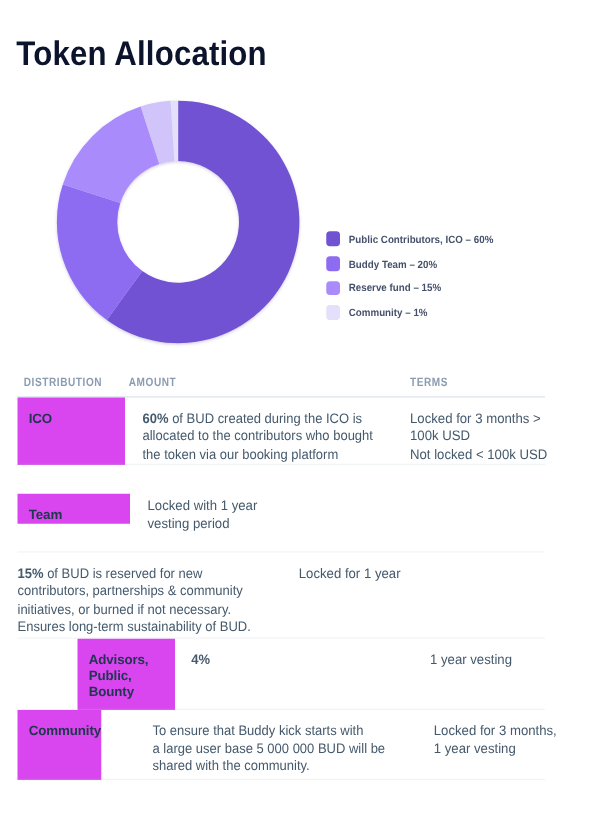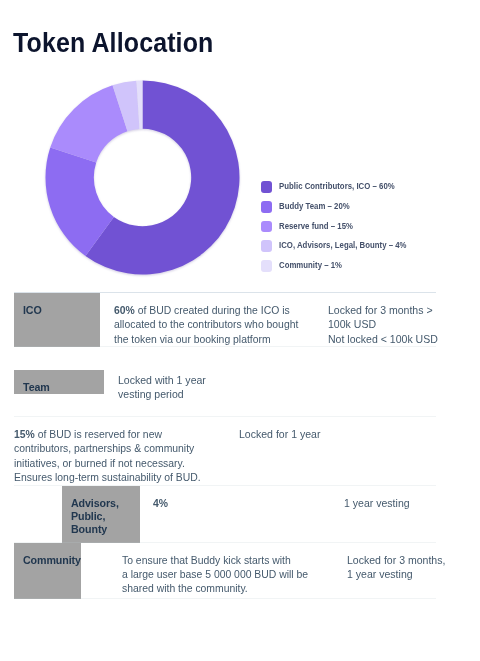--- a/index.html
+++ b/index.html
@@ -19,21 +19,21 @@
     color:#0c142d;letter-spacing:0.15px;
     transform:scaleX(0.911);transform-origin:0 0;white-space:nowrap;
   }
 
   
   .chart{position:absolute;left:45px;top:80px;width:195px;height:195px;}
   .chart svg{display:block;filter:drop-shadow(0 1.2px 1.1px rgba(70,50,140,0.25));}
 
   
   .legend{position:absolute;left:260.8px;top:181.4px;}
-  .legend-row{display:flex;align-items:flex-start;height:19.65px;}
+  .legend-row{display:flex;align-items:center;height:19.65px;}
   .swatch{width:11.7px;height:11.8px;border-radius:3px;flex:0 0 auto;}
   .legend-label{margin-left:6.2px;font-size:8.4px;font-weight:700;color:#44506a;
     letter-spacing:0.02px;white-space:nowrap;
     transform:scaleX(0.93);transform-origin:0 50%;}
 
   
   .table{position:absolute;left:14px;top:292px;width:422px;}
   .thead{display:flex;height:25px;align-items:flex-start;}
   .th{
     font-size:9.6px;font-weight:700;letter-spacing:0.55px;
@@ -41,21 +41,21 @@
   }
   .th > span{display:inline-block;transform:scaleX(0.838);transform-origin:0 50%;}
   .c1{width:89px;padding-left:4.5px;box-sizing:border-box;}
   .c2{width:225px;padding-left:0px;box-sizing:border-box;}
   .c3{width:108px;box-sizing:border-box;}
   .hrule{height:1.3px;background:#dbe3ea;width:422px;}
   .trow{display:flex;position:relative;box-sizing:border-box;}
   .trow::after{content:"";position:absolute;left:0;right:0;bottom:0;height:1px;
     background:rgba(190,202,210,0.21);}
   .tc{box-sizing:border-box;padding-top:9.9px;}
-  .tc1{width:90px;margin-right:13.5px;background:#a3a3a3;padding-left:9px;padding-top:11.2px;
+  .tc1{width:90px;margin-right:13.5px;background:#d946ef;padding-left:9px;padding-top:11.2px;
        font-size:10.7px;font-weight:700;color:#21374f;line-height:12.95px;
        letter-spacing:-0.1px;}
   .tc2{width:225px;
        font-size:11px;color:#44596c;line-height:14.25px;}
   .tc3{width:108px;
        font-size:11px;color:#44596c;line-height:14.25px;}
   .tc1 .tline{transform:scaleX(0.999);transform-origin:0 50%;}
   .tc2 .tline{transform:scaleX(0.945);transform-origin:0 50%;}
   .tc3 .tline{transform:scaleX(0.958);transform-origin:0 50%;}
   .tline{white-space:pre;}
@@ -82,29 +82,30 @@
       </div>
       <div class="legend-row">
         <span class="swatch" style="background: rgb(141, 108, 242);"></span>
         <span class="legend-label">Buddy Team – 20%</span>
       </div>
       <div class="legend-row">
         <span class="swatch" style="background: rgb(170, 139, 252);"></span>
         <span class="legend-label">Reserve fund – 15%</span>
       </div>
       <div class="legend-row">
-        <span class="swatch" style="background: rgb(208, 196, 251);"></span>
-        <span class="legend-label">ICO, Advisors, Legal, Bounty – 4%</span>
-      </div>
-      <div class="legend-row">
         <span class="swatch" style="background: rgb(228, 223, 251);"></span>
         <span class="legend-label">Community – 1%</span>
       </div>
     </div>
   <div class="table">
+      <div class="thead">
+        <div class="th c1"><span>DISTRIBUTION</span></div>
+        <div class="th c2"><span>AMOUNT</span></div>
+        <div class="th c3"><span>TERMS</span></div>
+      </div>
       <div class="hrule"></div>
       <div class="trow" style="height: 54px;">
         <div class="tc tc1">
           <div class="tline">ICO</div>
         </div>
         <div class="tc tc2">
           <div class="tline"><span class="emph">60%</span><span> of BUD created during the ICO is</span></div>
           <div class="tline">allocated to the contributors who bought</div>
           <div class="tline">the token via our booking platform</div>
         </div>

